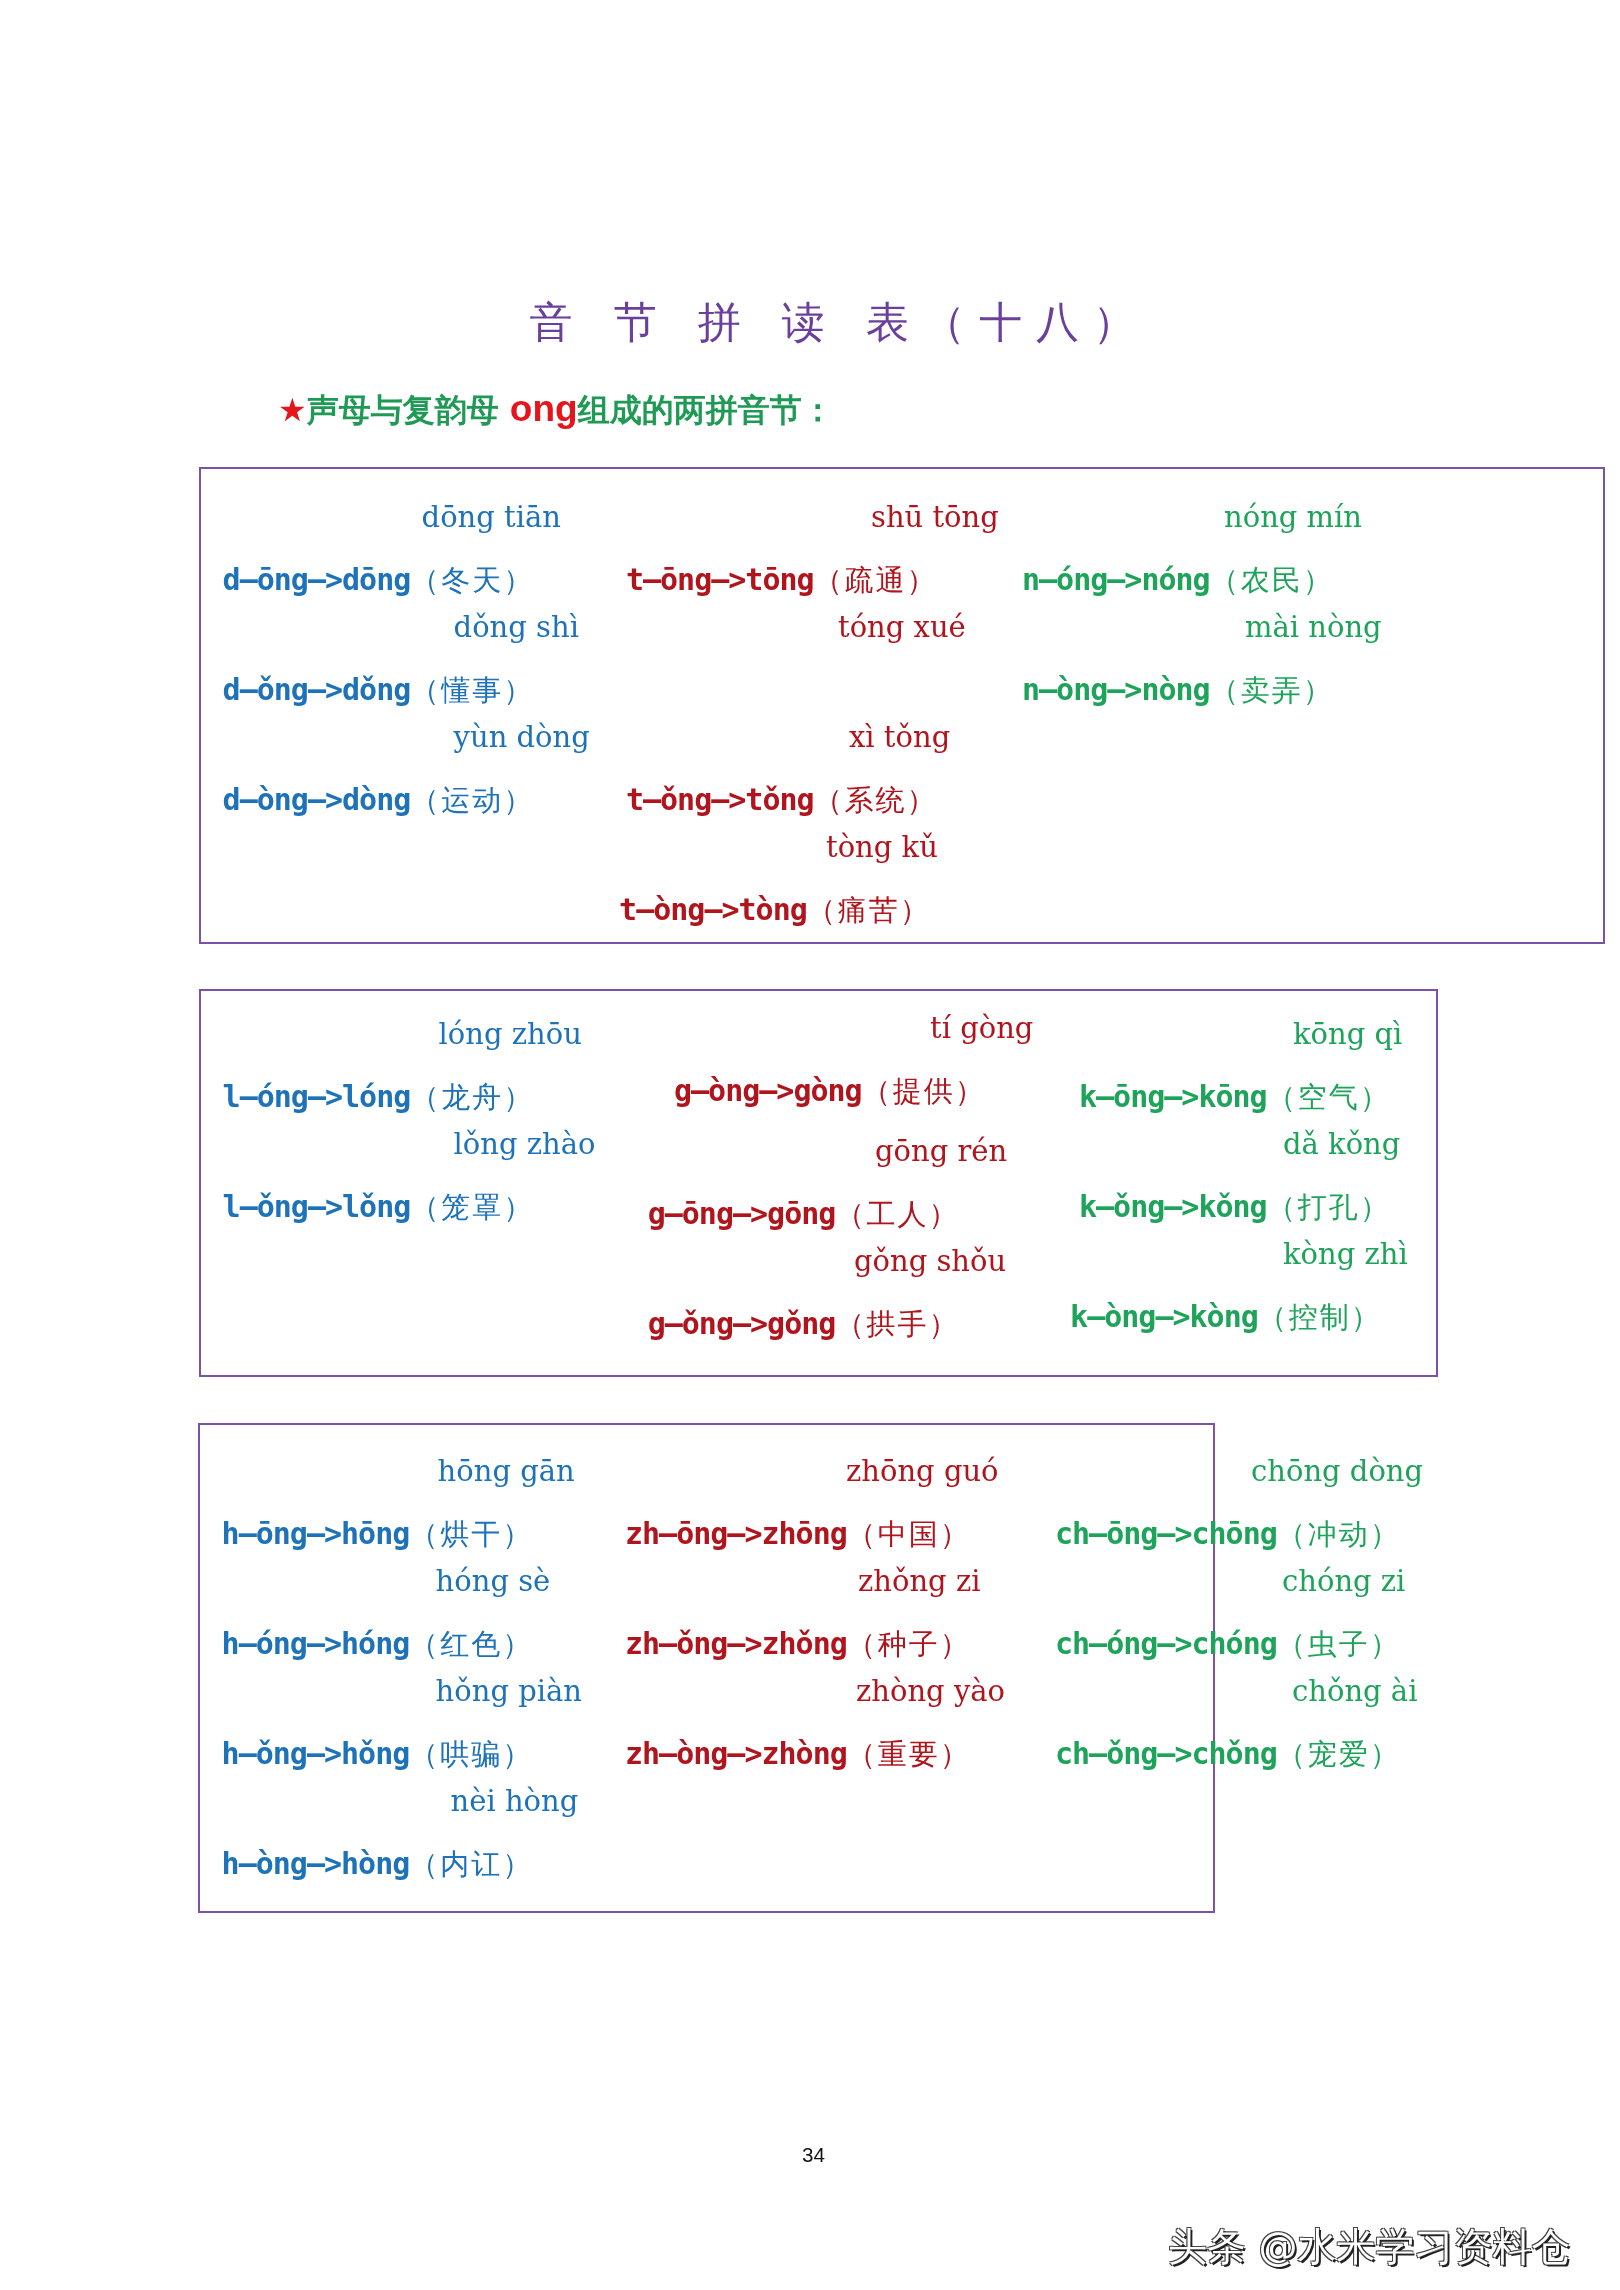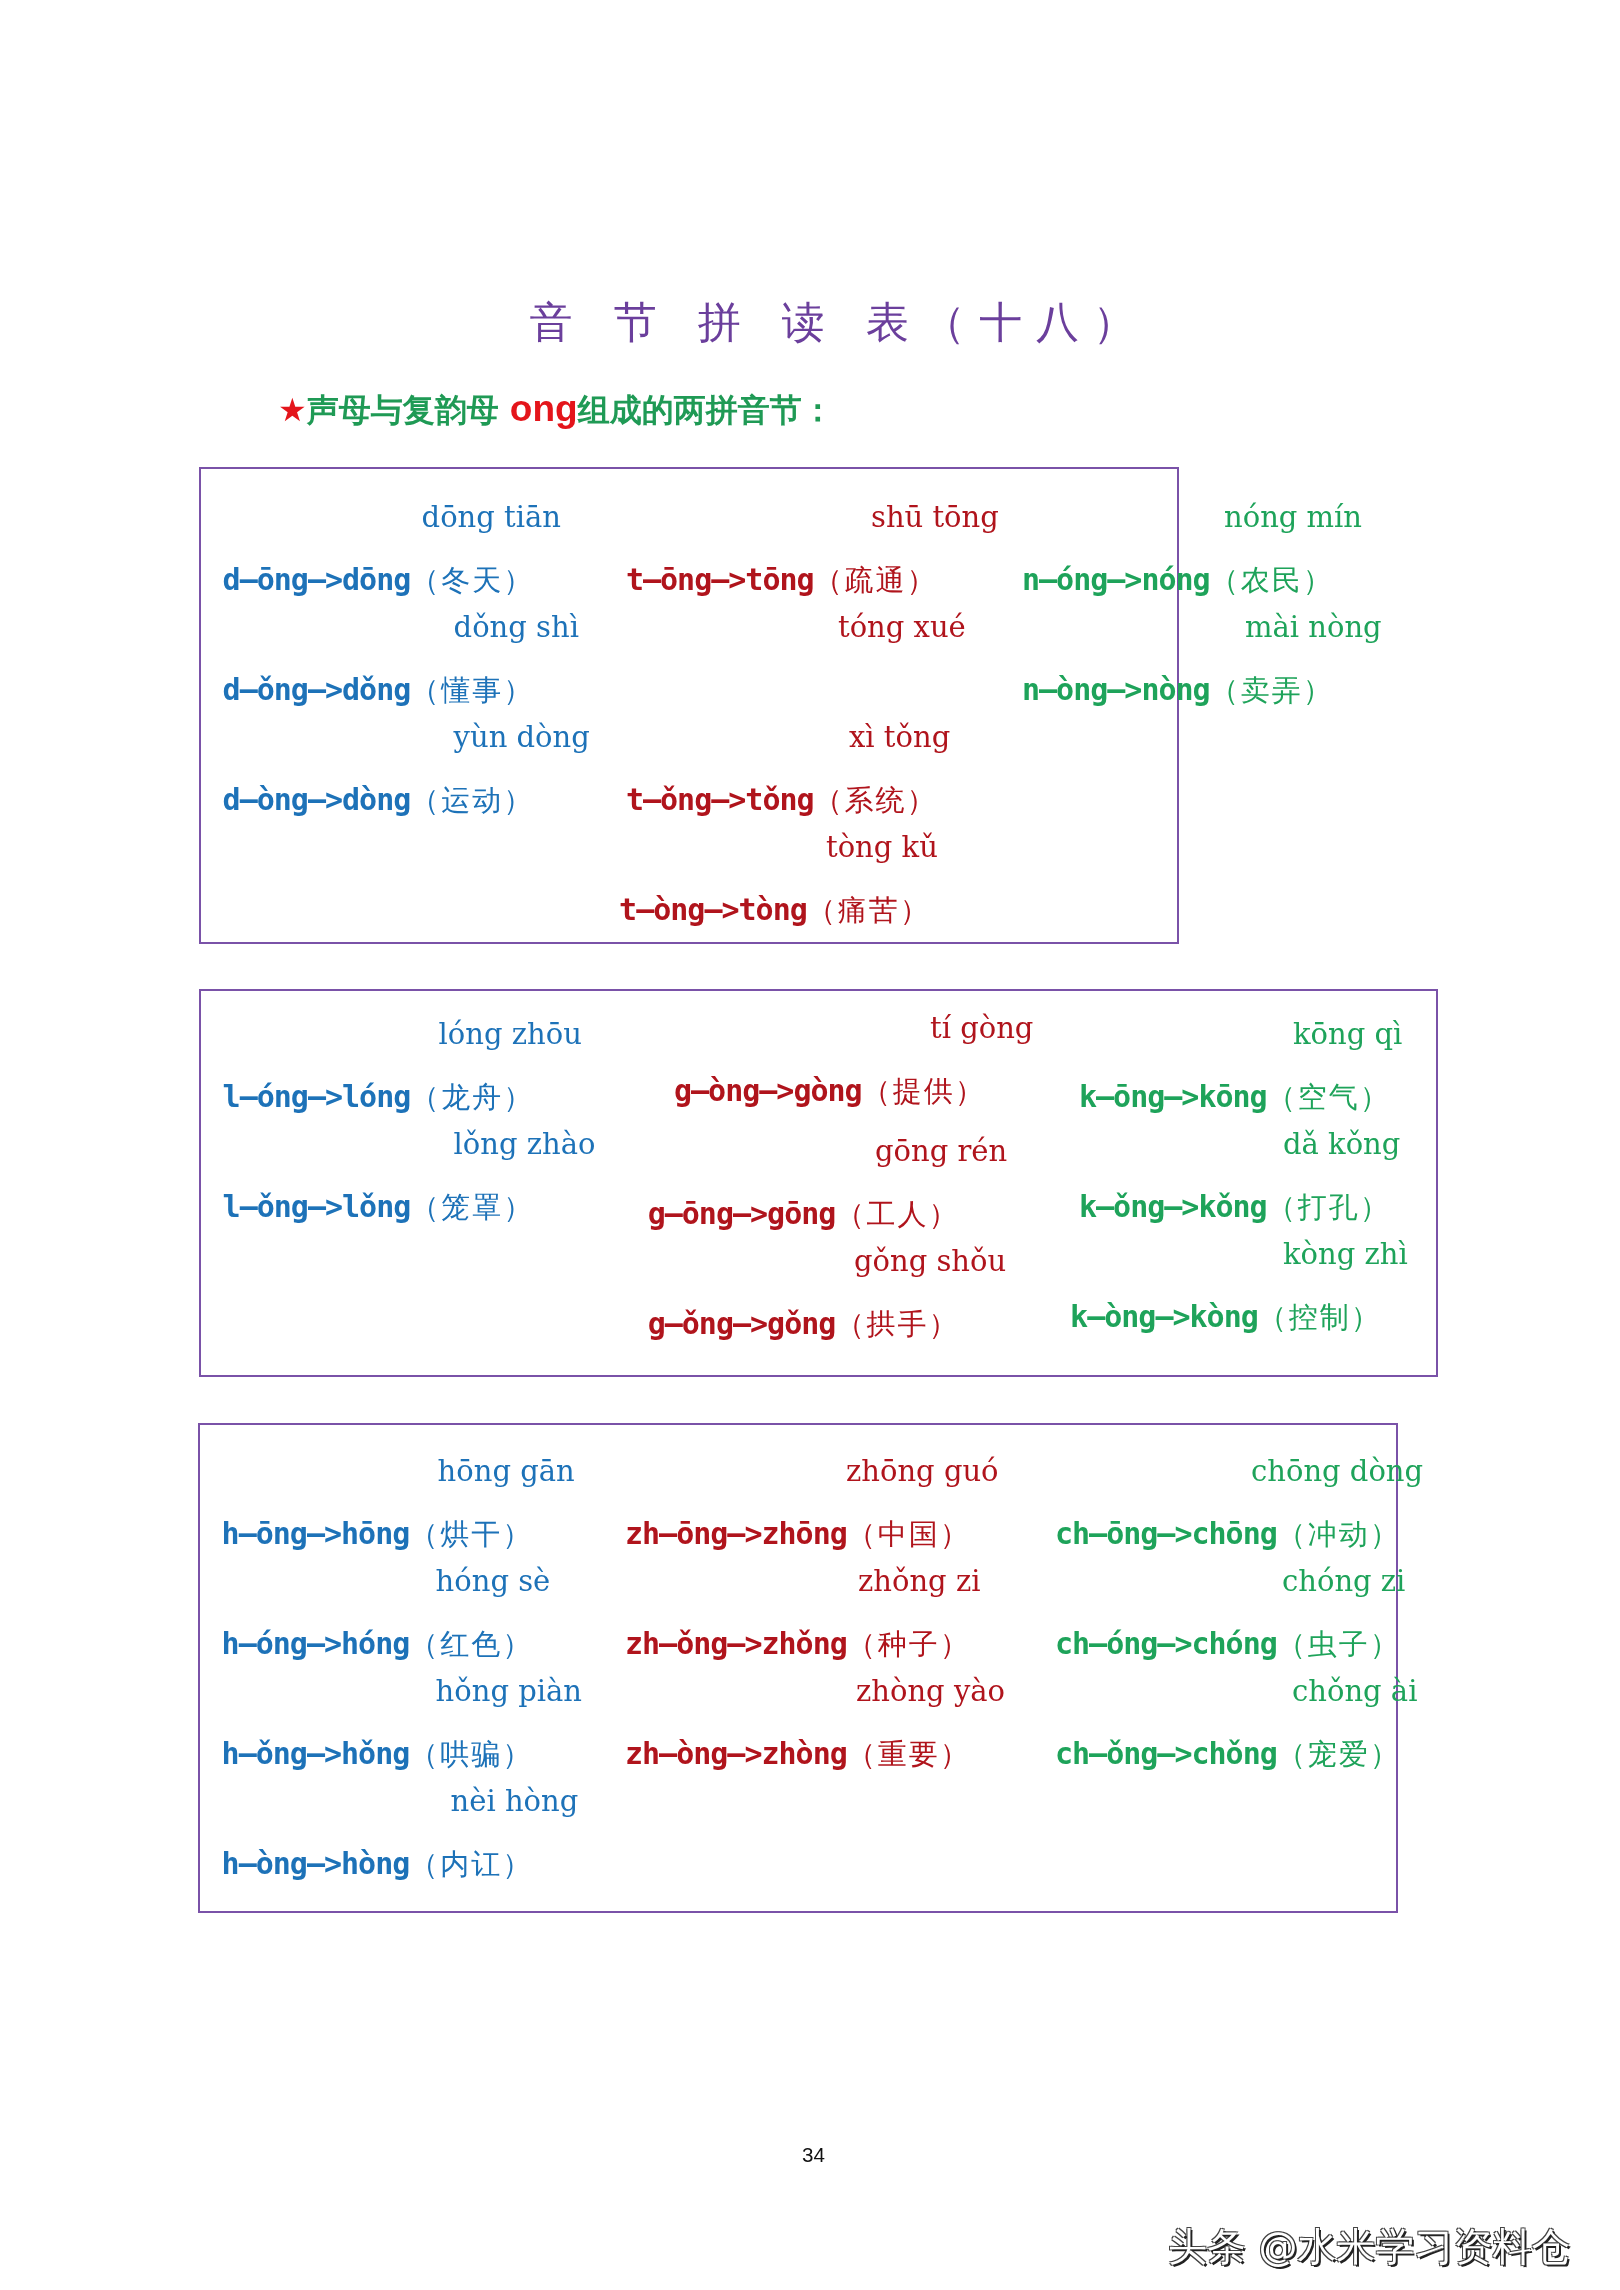--- a/index.html
+++ b/index.html
@@ -29,21 +29,21 @@
                font-family:"DejaVu Sans", sans-serif;
                text-shadow: 2px 2px 0 #222, -1px -1px 0 #444, 1px -1px 0 #444, -1px 1px 0 #444; }
 </style>
 </head>
 <body>
 
 <div class="title">音 节 拼 读 表（十八）</div>
 
 <div class="subtitle"><span class="star">★</span><span>声母与复韵母 </span><span class="ong">ong</span><span>组成的两拼音节：</span></div>
 
-<div class="box" style="left:199px; top:467px; width:980px; height:477px;">
+<div class="box" style="left:199px; top:467px; width:1406px; height:477px;">
   <div class="col blue" style="left:21.6px; top:20.6px; width:392px;">
     <div class="entry">
       <div class="py" style="left:199px;">dōng tiān</div>
       <div class="main" style="left:0;"><span class="spell">d—ōng—&gt;dōng</span><span class="word">（冬天）</span></div>
     </div>
     <div class="entry">
       <div class="py" style="left:231px;">dǒng shì</div>
       <div class="main" style="left:0;"><span class="spell">d—ǒng—&gt;dǒng</span><span class="word">（懂事）</span></div>
     </div>
     <div class="entry">
@@ -114,21 +114,21 @@
       <div class="py" style="left:206px;">dǎ kǒng</div>
       <div class="main" style="left:2px;"><span class="spell">k—ǒng—&gt;kǒng</span><span class="word">（打孔）</span></div>
     </div>
     <div class="entry">
       <div class="py" style="left:206px;">kòng zhì</div>
       <div class="main" style="left:-6.9px;"><span class="spell">k—òng—&gt;kòng</span><span class="word">（控制）</span></div>
     </div>
   </div>
 </div>
 
-<div class="box" style="left:198px; top:1423px; width:1200px; height:490px;">
+<div class="box" style="left:198px; top:1423px; width:1017px; height:490px;">
   <div class="col blue" style="left:21.6px; top:18.6px; width:392px;">
     <div class="entry">
       <div class="py" style="left:216px;">hōng gān</div>
       <div class="main" style="left:0;"><span class="spell">h—ōng—&gt;hōng</span><span class="word">（烘干）</span></div>
     </div>
     <div class="entry">
       <div class="py" style="left:214px;">hóng sè</div>
       <div class="main" style="left:0;"><span class="spell">h—óng—&gt;hóng</span><span class="word">（红色）</span></div>
     </div>
     <div class="entry">

